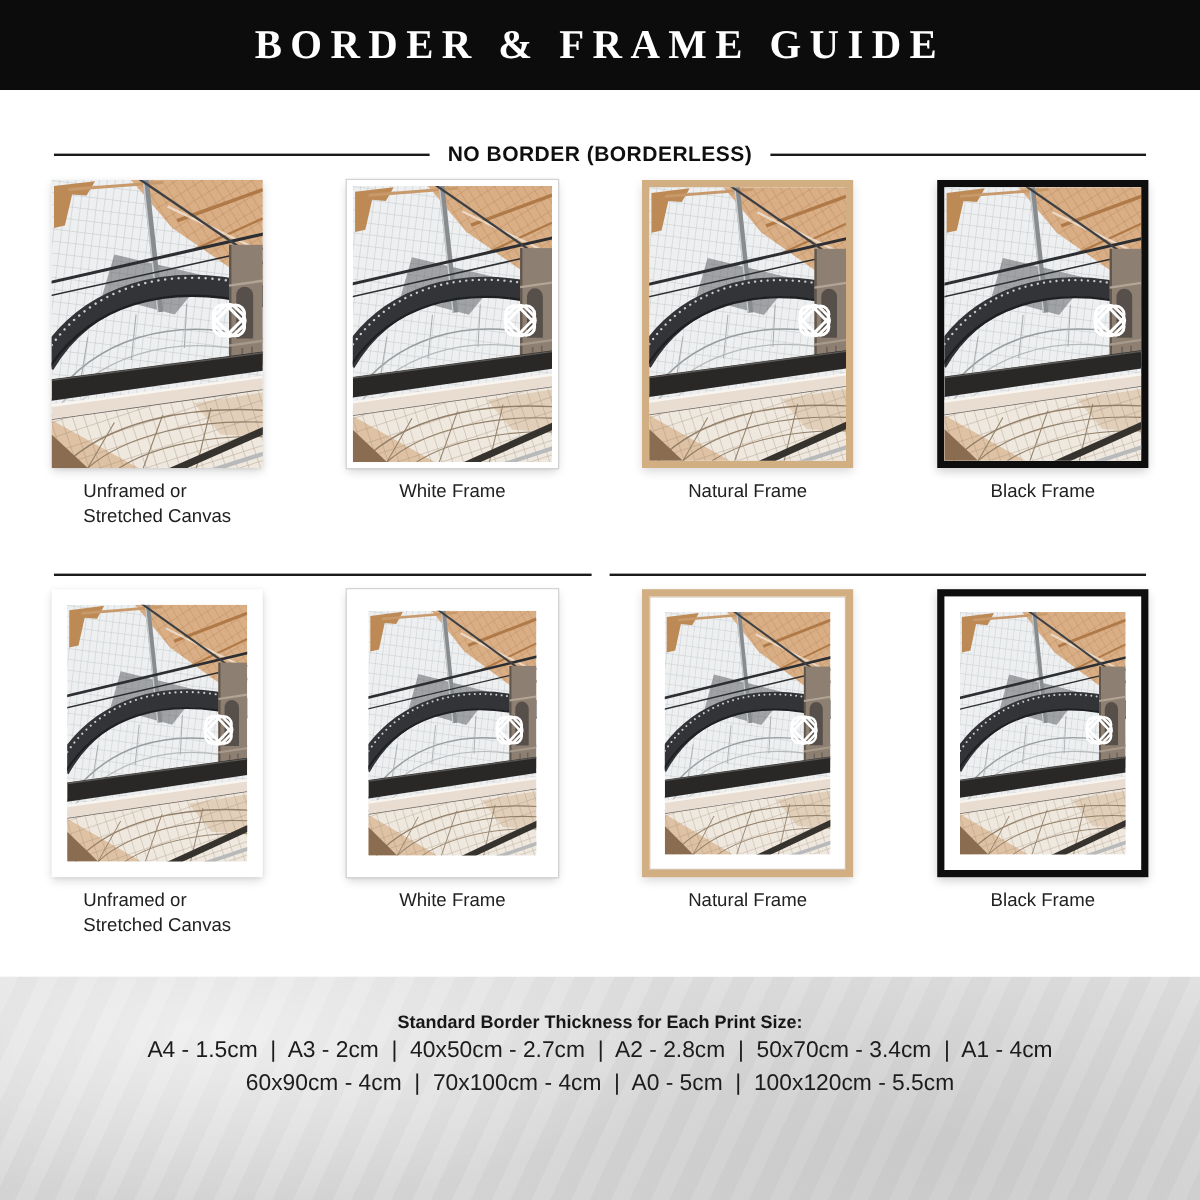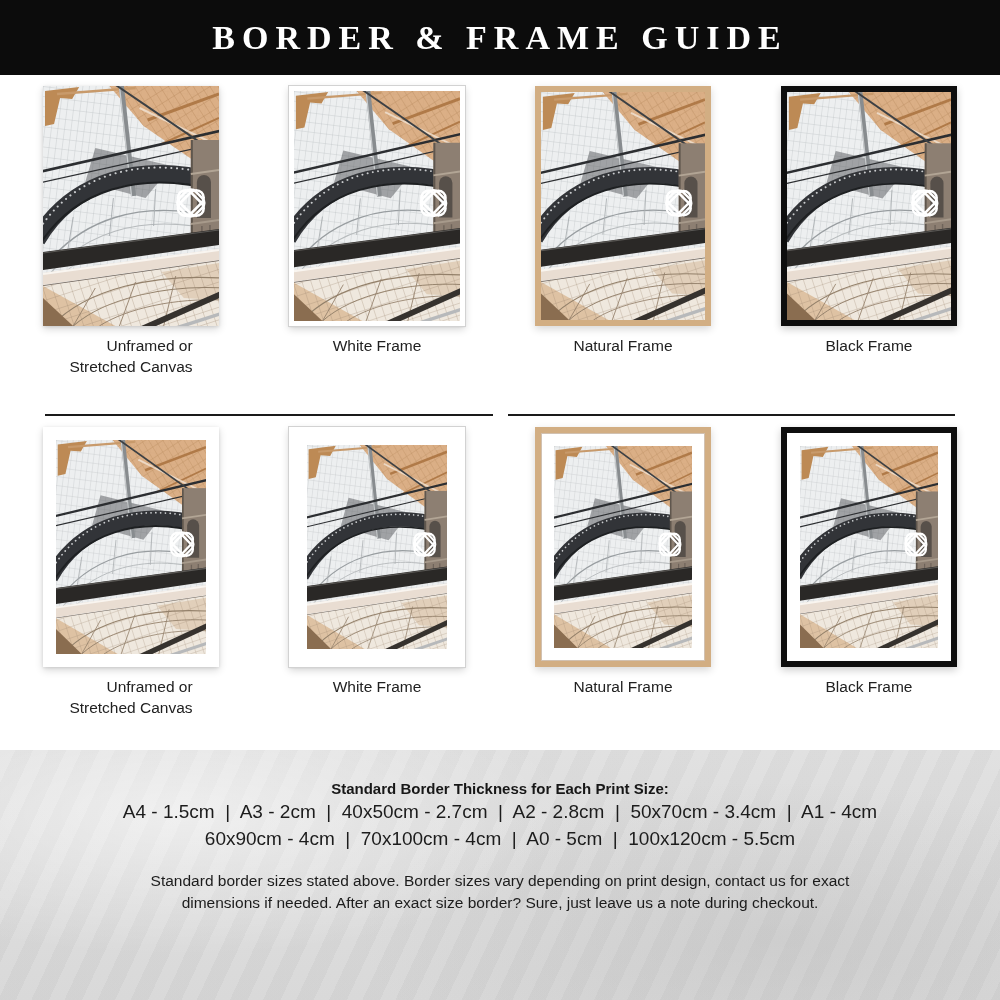--- a/index.html
+++ b/index.html
@@ -81,21 +81,21 @@
     border:6px solid #0e0e0e;
     box-shadow:0 3px 8px rgba(0,0,0,0.20);
   }
   
   .sec-2 .frame { padding:13px; }
   .frame-label {
     margin-top:10px;
     min-height:44px;
     font-size:15.5px;
     line-height:1.35;
-    text-align:right;
+    text-align:left;
     color:#212121;
     white-space:pre-line;
   }
   
   .info-panel {
     margin-top:29px;
     flex:1 1 auto;
     background:
       radial-gradient(ellipse 600px 220px at 18% 25%, rgba(255,255,255,0.55), rgba(255,255,255,0) 65%),
       radial-gradient(ellipse 700px 260px at 78% 75%, rgba(175,175,175,0.30), rgba(175,175,175,0) 60%),
@@ -195,20 +195,25 @@
       </g>
     </g>
   </defs>
 </svg>
 
 <header class="banner">
   <h1>BORDER &amp; FRAME GUIDE</h1>
 </header>
 
 <section class="sec-1">
+  <div class="section-heading">
+    <span class="rule"></span>
+    <h2>NO BORDER (BORDERLESS)</h2>
+    <span class="rule"></span>
+  </div>
   <div class="frames-row">
     <div class="frame-col">
       <div class="frame unframed">
         <svg viewBox="0 0 175 240" preserveAspectRatio="none">
             <use href="#art"></use>
           </svg>
       </div>
       <div class="frame-label">Unframed or
 Stretched Canvas</div>
     </div>
@@ -278,14 +283,13 @@
       </div>
       <div class="frame-label">Black Frame</div>
     </div>
   </div>
 </section>
 
 <footer class="info-panel">
   <div class="info-title">Standard Border Thickness for Each Print Size:</div>
   <div class="info-sizes">A4 - 1.5cm  |  A3 - 2cm  |  40x50cm - 2.7cm  |  A2 - 2.8cm  |  50x70cm - 3.4cm  |  A1 - 4cm</div>
   <div class="info-sizes">60x90cm - 4cm  |  70x100cm - 4cm  |  A0 - 5cm  |  100x120cm - 5.5cm</div>
-  <p class="info-note">Standard border sizes stated above. Border sizes vary depending on print design, contact us for exact dimensions if needed. After an exact size border? Sure, just leave us a note during checkout.</p>
 </footer>
 
 </body></html>

